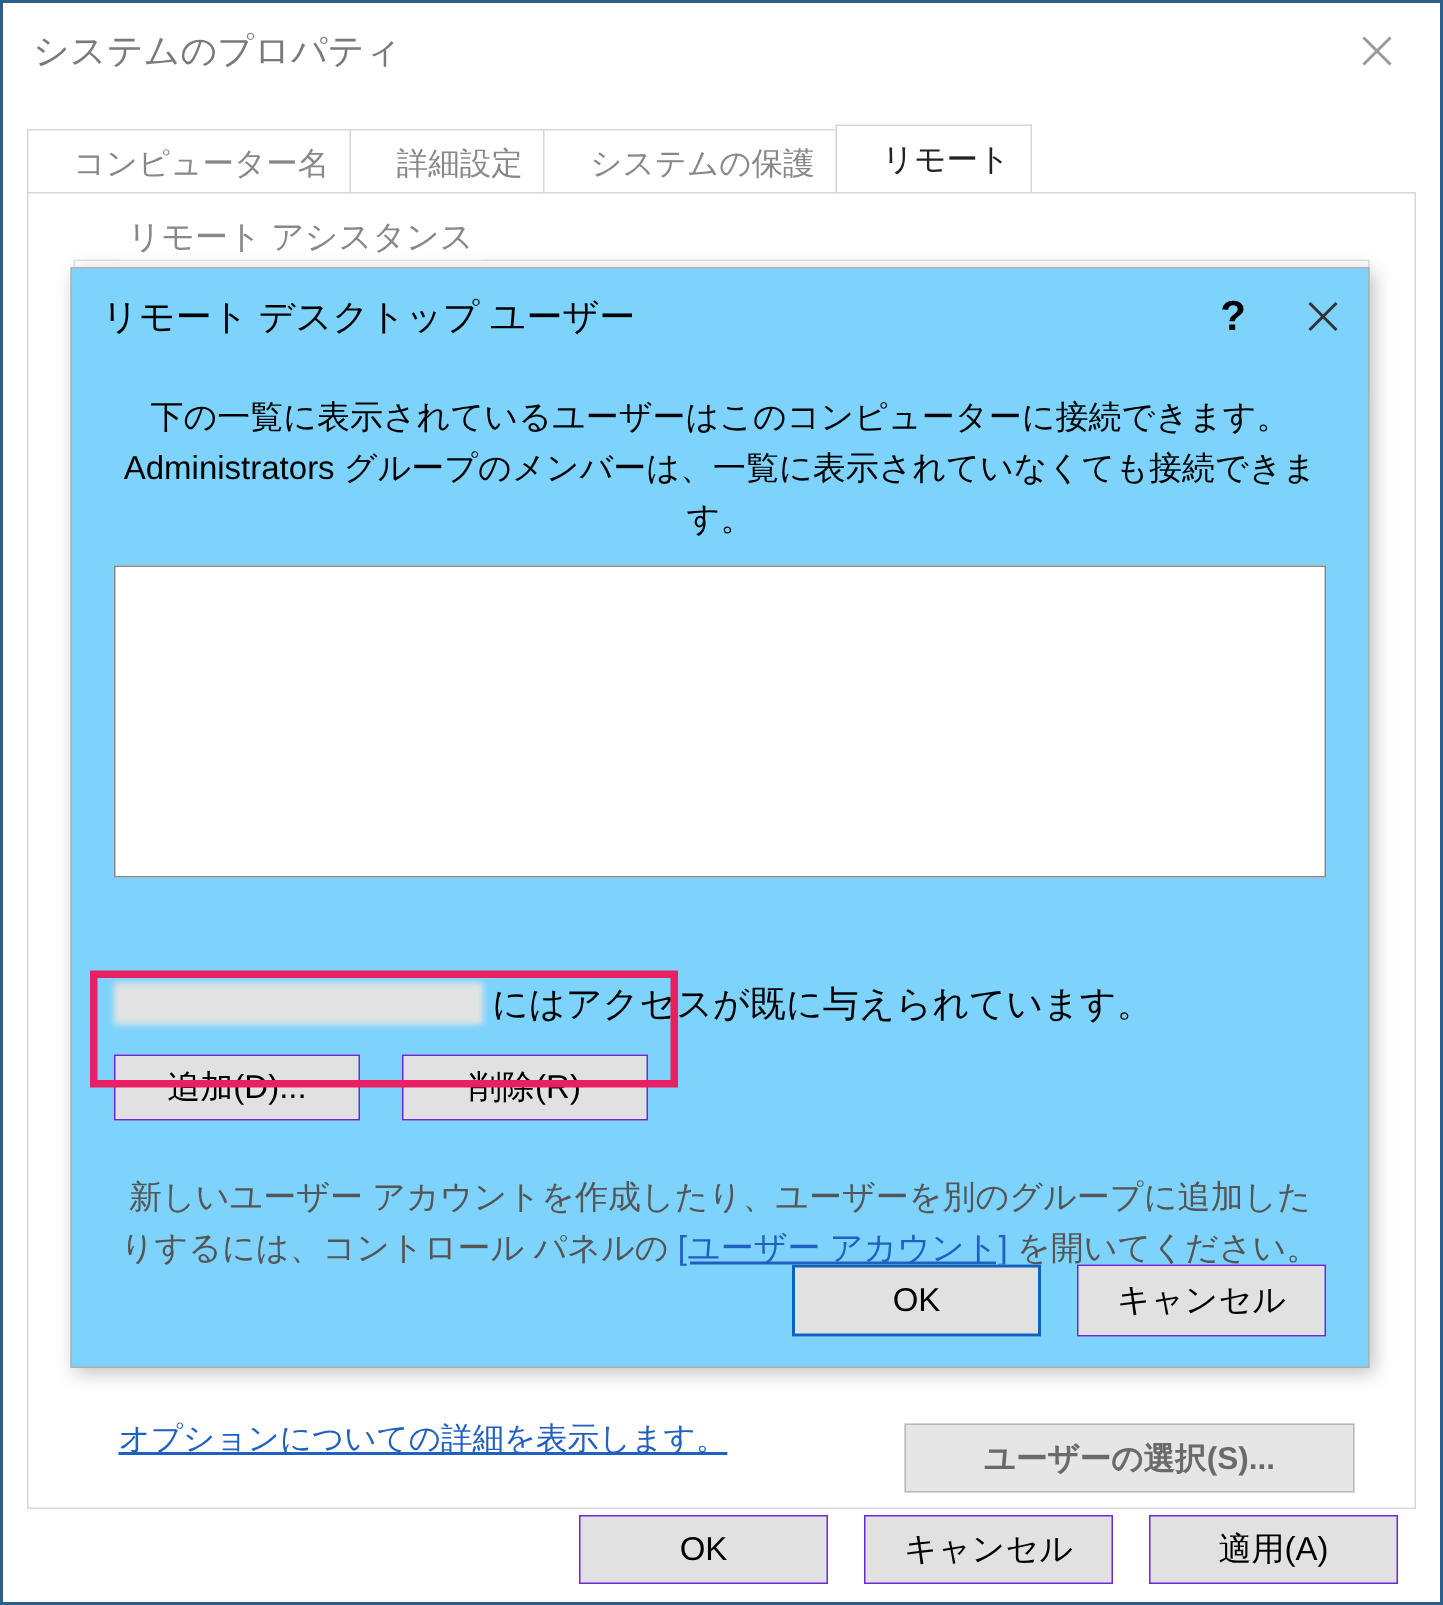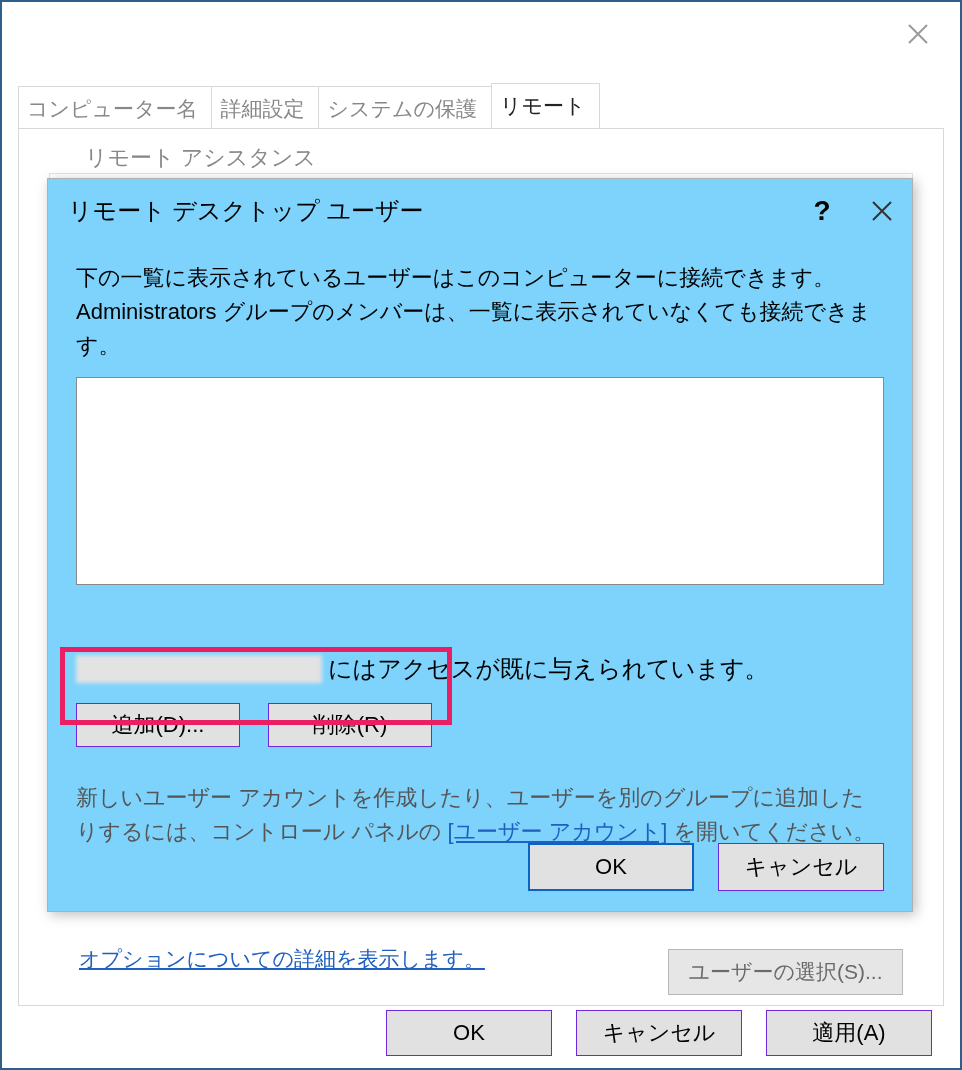--- a/index.html
+++ b/index.html
@@ -43,21 +43,21 @@
   .parent-body {
     padding: 18px 16px 16px 16px;
   }
   .tabstrip {
     display: flex;
     align-items: flex-end;
     height: 44px;
     position: relative;
   }
   .tab {
-    padding: 8px 14px 6px 8px;
+    padding: 8px 14px 6px 30px;
     border: 1px solid #d8d8d8;
     border-bottom: none;
     background: #fff;
     font-size: 21px;
     color: #888;
     margin-right: -1px;
     position: relative;
     top: 1px;
     margin-top: 16px;
   }
@@ -94,27 +94,27 @@
     left: 60px;
     top: 816px;
     color: #2060c0;
     text-decoration: underline;
     font-size: 21px;
   }
   .select-users-btn {
     position: absolute;
     right: 40px;
     top: 820px;
-    width: 235px;
+    width: 300px;
     height: 46px;
     border: 1px solid #b8b8b8;
     background: #e6e6e6;
     font-size: 21px;
     color: #6a6a6a;
-    display: flex; align-items: center; justify-content: center;
+    display: flex; align-items: center; justify-content: center; font-weight: bold;
   }
   .parent-buttons {
     position: absolute;
     right: 28px;
     bottom: 12px;
     display: flex;
     gap: 24px;
   }
   .std-btn {
     width: 166px;
@@ -151,20 +151,21 @@
     font-size: 28px;
     font-weight: bold;
   }
   .modal-close {
     width: 60px; height: 64px;
     display: flex; align-items: center; justify-content: center;
     font-size: 26px;
   }
   .modal-body {
     padding: 18px 28px 20px 28px;
+    text-align: center;
   }
   .modal-desc {
     font-size: 22px;
     line-height: 1.55;
     margin-bottom: 14px;
   }
   .listbox {
     width: 100%;
     height: 208px;
     border: 1px solid #888;
@@ -228,20 +229,21 @@
   }
   svg { display: block; }
 </style>
 </head>
 <body>
 
 <div class="outer-frame"></div>
 
 <div class="parent-window">
   <div class="parent-titlebar">
+    <span>システムのプロパティ</span>
     <span class="spacer"></span>
     <div class="parent-close">
       <svg width="22" height="22" viewBox="0 0 22 22">
           <path d="M2 2 L20 20 M20 2 L2 20" stroke="#9a9a9a" stroke-width="2" fill="none"></path>
         </svg>
     </div>
   </div>
 
   <div class="parent-body">
     <div class="tabstrip">

